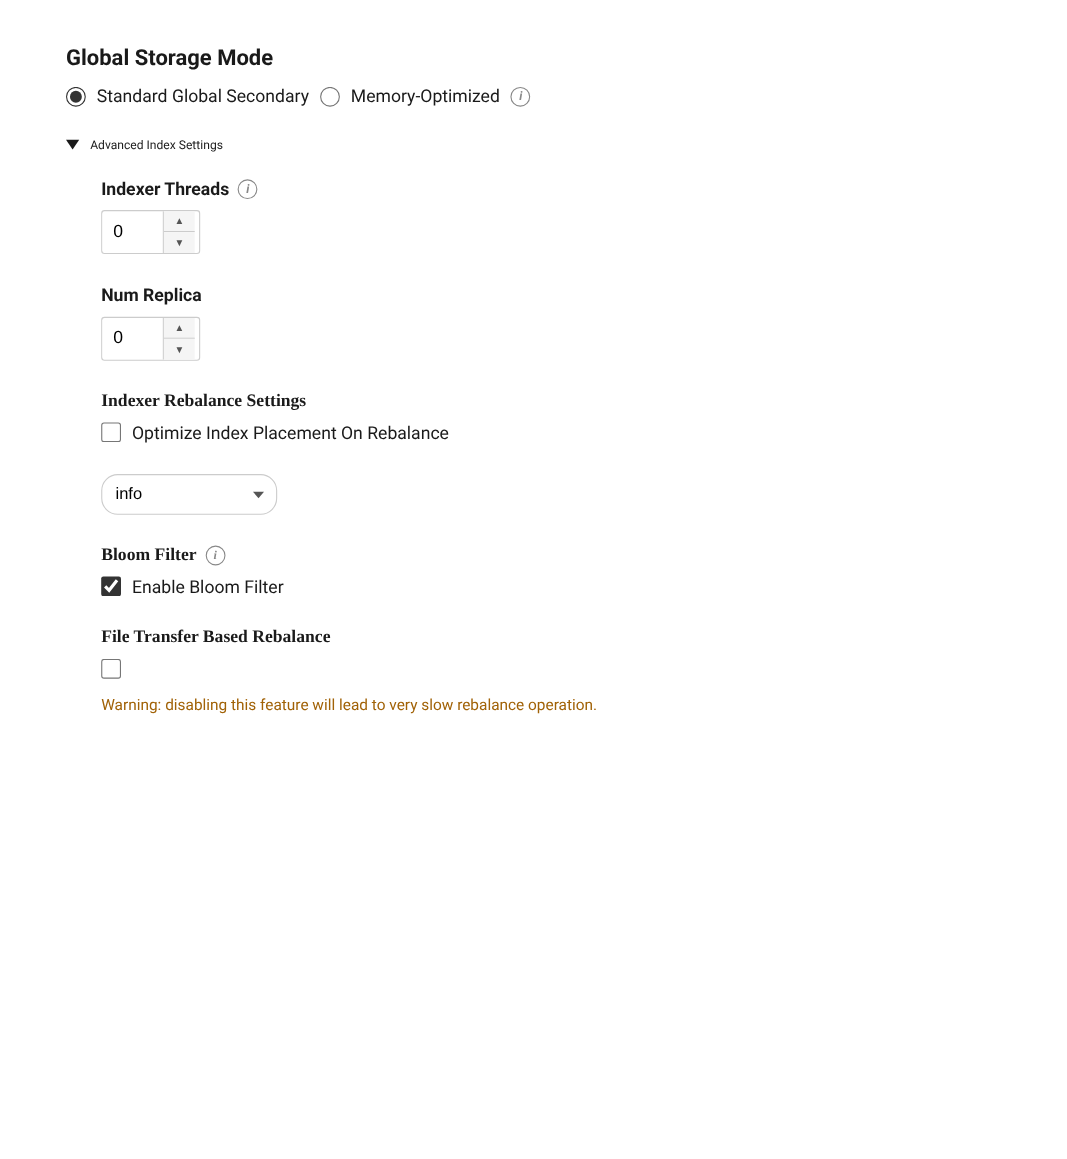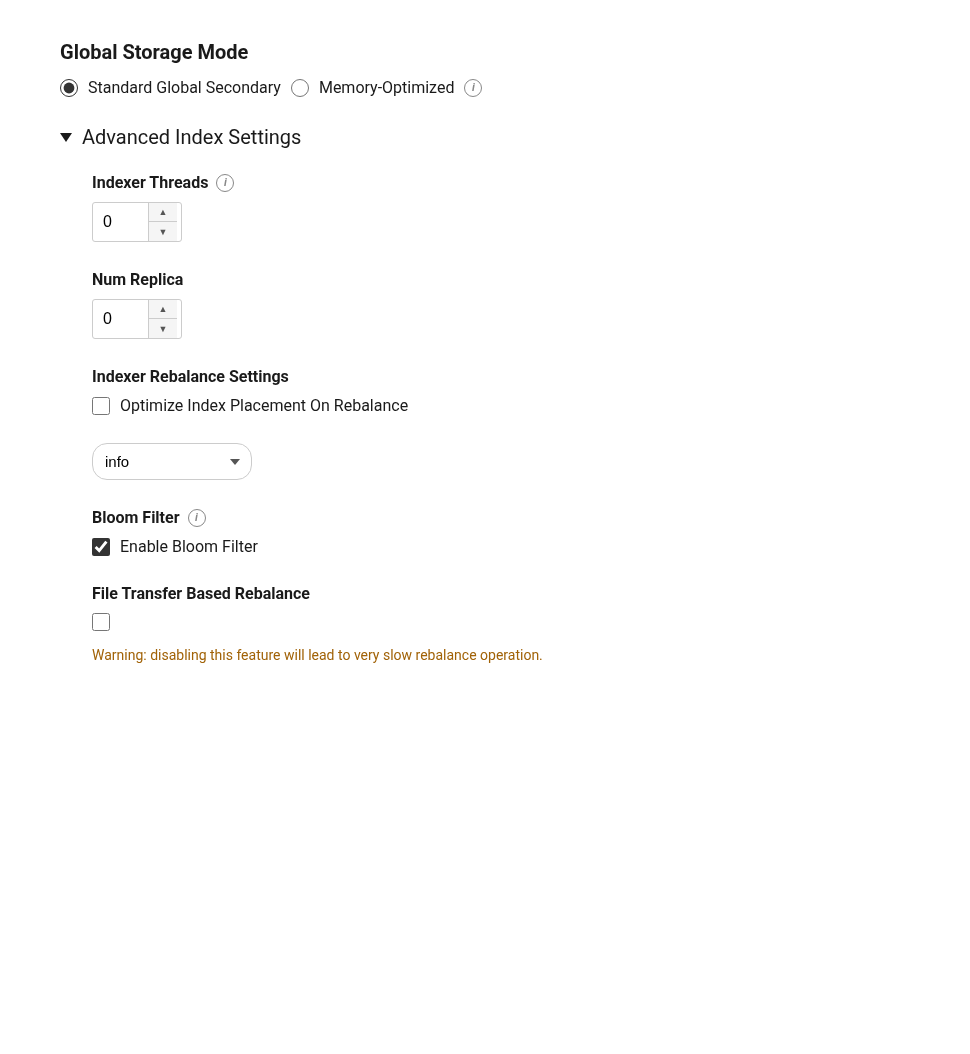--- a/index.html
+++ b/index.html
@@ -63,21 +63,21 @@
     }
 
     .advanced-section {
       margin-bottom: 10px;
     }
 
     .advanced-toggle {
       display: flex;
       align-items: center;
       gap: 10px;
-      font-size: 20px;
+      font-size: 11px;
       cursor: pointer;
       margin-bottom: 24px;
       user-select: none;
     }
 
     .triangle-down {
       width: 0;
       height: 0;
       border-left: 6px solid transparent;
       border-right: 6px solid transparent;
@@ -155,25 +155,26 @@
       margin-bottom: 28px;
     }
 
     .checkbox-label-title {
       font-size: 16px;
       font-weight: 700;
       margin-bottom: 10px;
       display: flex;
       align-items: center;
       gap: 8px;
+      font-family: Liberation Serif, serif;
     }
 
     .checkbox-item {
       display: flex;
-      align-items: flex-end;
+      align-items: flex-start;
       gap: 10px;
       font-size: 16px;
       cursor: pointer;
     }
 
     .checkbox-item input[type="checkbox"] {
       width: 18px;
       height: 18px;
       cursor: pointer;
       accent-color: #333;

